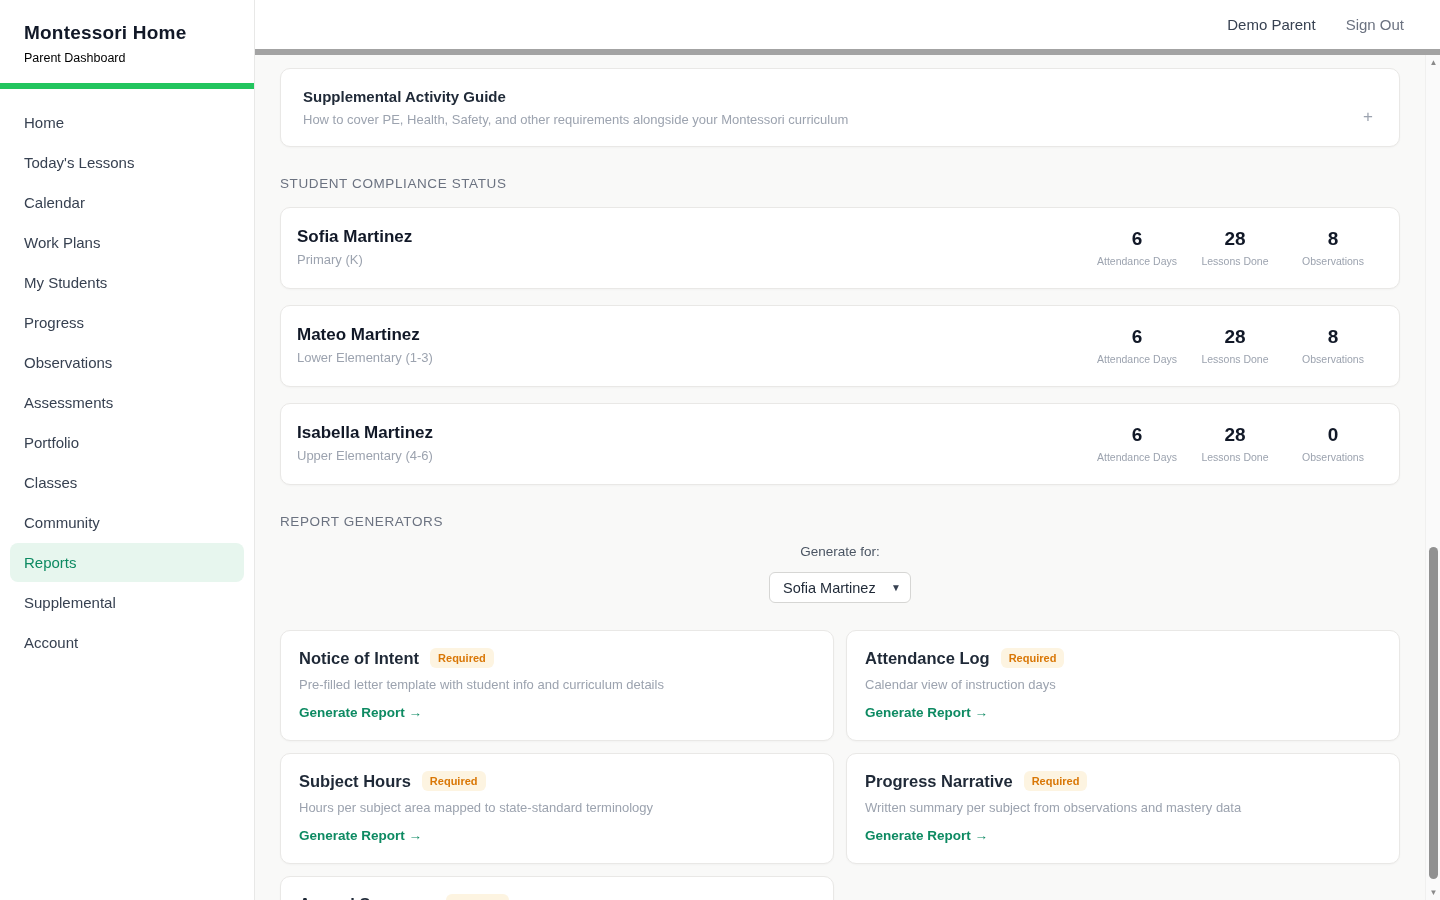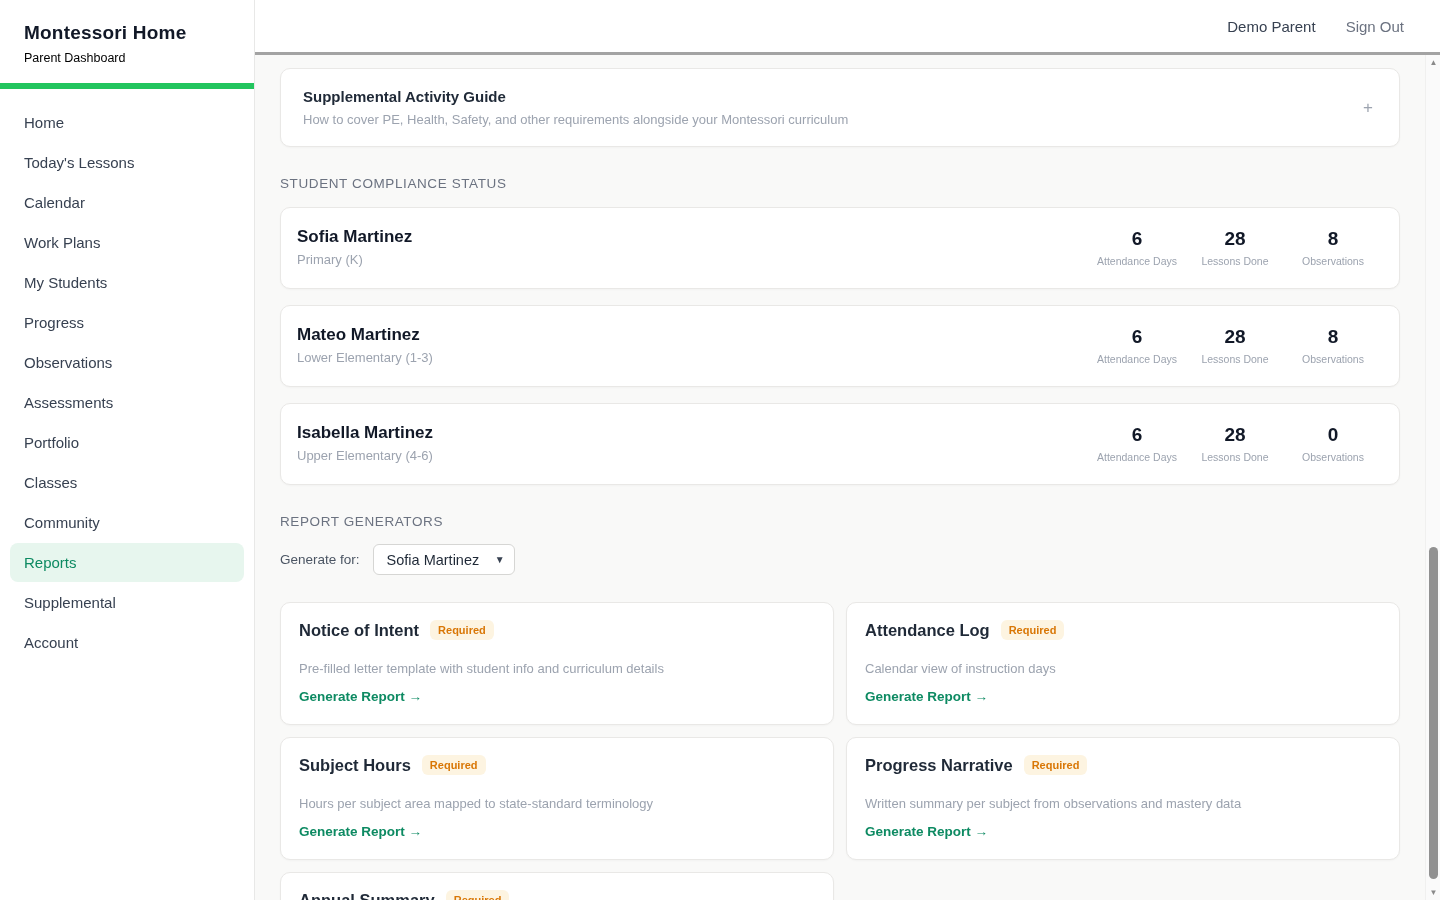--- a/index.html
+++ b/index.html
@@ -19,54 +19,54 @@
   .app-subtitle { font-size:12.5px; color:#000000; margin-top:7px; }
   .nav { padding:14px 10px 0 10px; }
   .nav-item {
     padding:9px 14px; border-radius:8px; font-size:15px; color:#374151;
     cursor:pointer; margin-bottom:1px; line-height:21px;
   }
   .nav-item.active { background:#e7f6ee; color:#0d8a62; }
   
   .topbar {
     position:fixed; left:255px; top:0; right:0; height:55px; background:#ffffff;
-    border-bottom:3px solid #a3a3a3; display:flex; align-items:center;
+    border-bottom:6px solid #a3a3a3; display:flex; align-items:center;
     justify-content:flex-end; gap:30px; padding-right:36px; z-index:4;
   }
   .topbar .user-name { font-size:15px; color:#374151; }
   .topbar .signout { font-size:15px; color:#6b7280; cursor:pointer; }
   
   .main {
     position:fixed; left:255px; top:55px; right:0; bottom:0;
     background:#f9f9f8; overflow:hidden;
   }
   .content { padding:13px 40px 0 25px; }
   .card {
     background:#ffffff; border:1px solid #e9e8e6; border-radius:10px;
     box-shadow:0 1px 2px rgba(0,0,0,.03);
   }
   
-  .guide-card { padding:19px 22px; display:flex; align-items:center; justify-content:space-between; }
+  .guide-card { padding:19px 22px; display:flex; align-items:flex-end; justify-content:space-between; }
   .guide-title { font-size:15px; font-weight:700; color:#1f2937; }
   .guide-desc { font-size:13px; color:#9ca3af; margin-top:7px; }
   .plus { font-size:17px; color:#9ca3af; cursor:pointer; padding:0 4px; }
   
   .section-label {
     font-size:13.5px; color:#6b7280; letter-spacing:.6px; margin-top:29px;
   }
   
   .student-card { margin-top:16px; padding:19px 24px 21px 16px; display:flex; align-items:center; justify-content:space-between; }
   .student-name { font-size:17px; font-weight:600; color:#111827; }
   .student-level { font-size:13px; color:#9ca3af; margin-top:5px; }
   .stats { display:flex; align-items:flex-start; }
   .stat { text-align:center; margin-left:14px; min-width:84px; }
   .stat-value { font-size:19px; font-weight:700; color:#111827; }
   .stat-label { font-size:10.5px; color:#9ca3af; margin-top:5px; }
   
-  .generate-row { margin-top:15px; display:flex; align-items:center; gap:13px; }
+  .generate-row { margin-top:15px; display:flex; align-items:center; gap:13px;flex-direction:column; }
   .generate-label { font-size:13.5px; color:#4b5563; }
   .select-wrap { position:relative; display:inline-block; }
   .student-select {
     font-family:"Liberation Sans", sans-serif;
     appearance:none; -webkit-appearance:none;
     font-size:14.5px; color:#1f2937; background:#ffffff;
     border:1px solid #d6d6d4; border-radius:6px;
     padding:6px 34px 6px 13px; height:31px; cursor:pointer;
   }
   .select-chevron {
@@ -78,21 +78,21 @@
     margin-top:27px; display:grid; grid-template-columns:1fr 1fr;
     column-gap:12px; row-gap:12px; padding-bottom:20px;
   }
   .report-card { padding:17px 20px 19px 18px; }
   .report-head { display:flex; align-items:center; gap:11px; }
   .report-title { font-size:16.5px; font-weight:700; color:#1f2937; }
   .required-badge {
     font-size:11px; font-weight:700; color:#d97706; background:#fdf4e1;
     padding:4px 8px; border-radius:6px;
   }
-  .report-desc { font-size:13px; color:#9ca3af; margin-top:21px; }
+  .report-desc { font-size:13px; color:#9ca3af; margin-top:9px; }
   .report-link {
     display:inline-block; margin-top:13px; font-size:13.5px; font-weight:700;
     color:#0d8a62; text-decoration:none; cursor:pointer;
   }
   
   .scrollbar {
     position:fixed; right:0; top:55px; bottom:0; width:15px;
     background:#fafafa; border-left:1px solid #f0f0ef; z-index:6;
   }
   .sb-arrow { position:absolute; left:0; width:15px; text-align:center; font-size:8px; color:#8a8a8a; }

